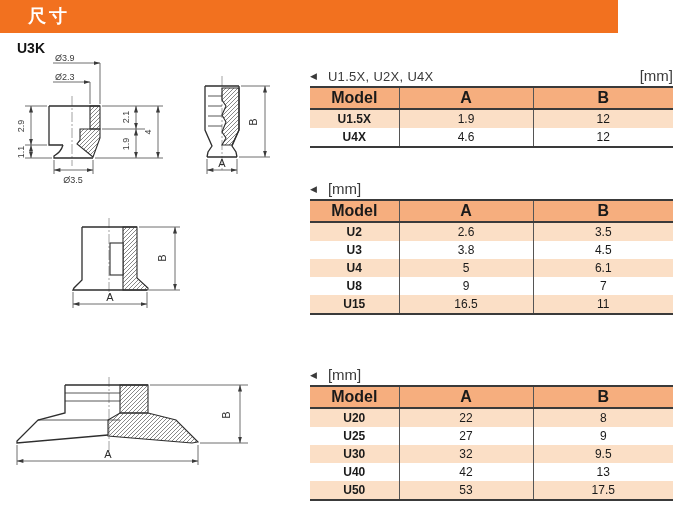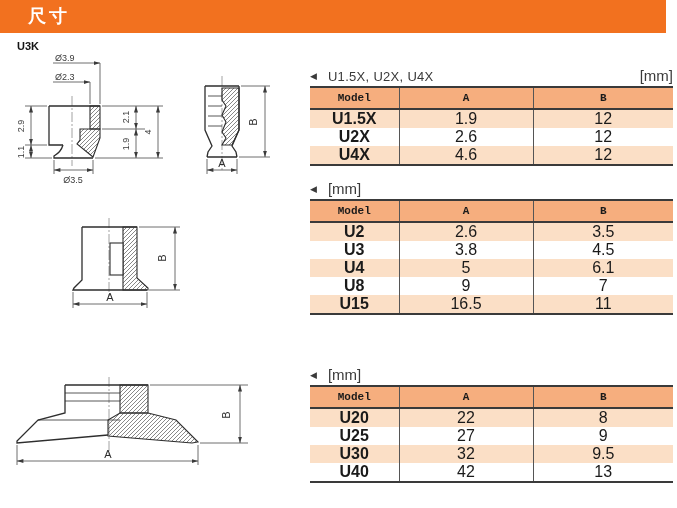--- a/index.html
+++ b/index.html
@@ -2,26 +2,26 @@
 <html><head>
 <meta charset="utf-8">
 <style>
   html,body { margin:0; padding:0; background:#fff; }
   .page {
     position:relative; width:677px; height:508px; background:#ffffff;
     font-family:"Liberation Sans", sans-serif; overflow:hidden;
   }
   
   .banner {
-    position:absolute; left:0; top:0; width:666px; height:33px;
+    position:absolute; left:0; top:0; width:618px; height:33px;
     background:#F2711F; color:#ffffff; font-weight:bold; font-size:18px;
     line-height:33px; padding-left:28px; box-sizing:border-box; letter-spacing:3px;
   }
   .part-label {
-    position:absolute; left:17px; top:40px; font-size:11px; font-weight:bold; color:#141414;
+    position:absolute; left:17px; top:40px; font-size:14px; font-weight:bold; color:#141414;
   }
   
   svg.drawing { position:absolute; overflow:visible; }
   .ol   { stroke:#2e2e2e; stroke-width:1.3; fill:none; stroke-linejoin:miter; }
   .thin { stroke:#2e2e2e; stroke-width:0.8; fill:none; }
   .dim  { stroke:#4a4a4a; stroke-width:0.8; fill:none; }
   .cl   { stroke:#8a8a8a; stroke-width:0.8; stroke-dasharray:10 2 2 2; fill:none; }
   .hat  { fill:url(#hatch); stroke:#2e2e2e; stroke-width:1.1; }
   .bore { fill:#ffffff; stroke:#2e2e2e; stroke-width:1.1; }
   text.dt { fill:#3a3a3a; font-size:9px; font-family:"Liberation Sans",sans-serif; }
@@ -33,23 +33,23 @@
   .titlerow .marker { font-size:9px; margin-right:11px; line-height:15px; }
   .titlerow .ttl { flex:1; letter-spacing:0.3px;margin-top:24px; }
   .titlerow .unit { font-size:15px; color:#3a3a3a; }
   table.spec {
     width:363px; border-collapse:collapse; table-layout:fixed;
     border-top:2px solid #3a3a3a; border-bottom:2px solid #3a3a3a;
     font-size:12.5px; color:#1a1a1a;
   }
   table.spec th {
     background:#F6AE7E; font-weight:bold; height:20px; text-align:center;
-    border-bottom:2px solid #3a3a3a; font-size:11px; padding:0;font-family:Liberation Mono, monospace;
-  }
-  table.spec td { text-align:center; height:18px; padding:0; font-size:16px; }
+    border-bottom:2px solid #3a3a3a; font-size:16px; padding:0;
+  }
+  table.spec td { text-align:center; height:18px; padding:0; font-size:12px; }
   table.spec th + th, table.spec td + td { border-left:1px solid #555; }
   table.spec tbody tr:nth-child(odd) { background:#FBDFC6; }
   table.spec td:first-child { font-weight:bold; }
 </style>
 </head>
 <body>
 
 <div class="page">
 
   <div class="banner">
@@ -181,25 +181,20 @@
           <tr>
             <th>Model</th>
             <th>A</th>
             <th>B</th>
           </tr>
         </thead>
         <tbody>
           <tr>
             <td>U1.5X</td>
             <td>1.9</td>
-            <td>12</td>
-          </tr>
-          <tr>
-            <td>U2X</td>
-            <td>2.6</td>
             <td>12</td>
           </tr>
           <tr>
             <td>U4X</td>
             <td>4.6</td>
             <td>12</td>
           </tr>
         </tbody>
       </table>
     </section>
@@ -282,17 +277,22 @@
           <tr>
             <td>U30</td>
             <td>32</td>
             <td>9.5</td>
           </tr>
           <tr>
             <td>U40</td>
             <td>42</td>
             <td>13</td>
           </tr>
+          <tr>
+            <td>U50</td>
+            <td>53</td>
+            <td>17.5</td>
+          </tr>
         </tbody>
       </table>
     </section>
 
 </div>
 
 </body></html>

